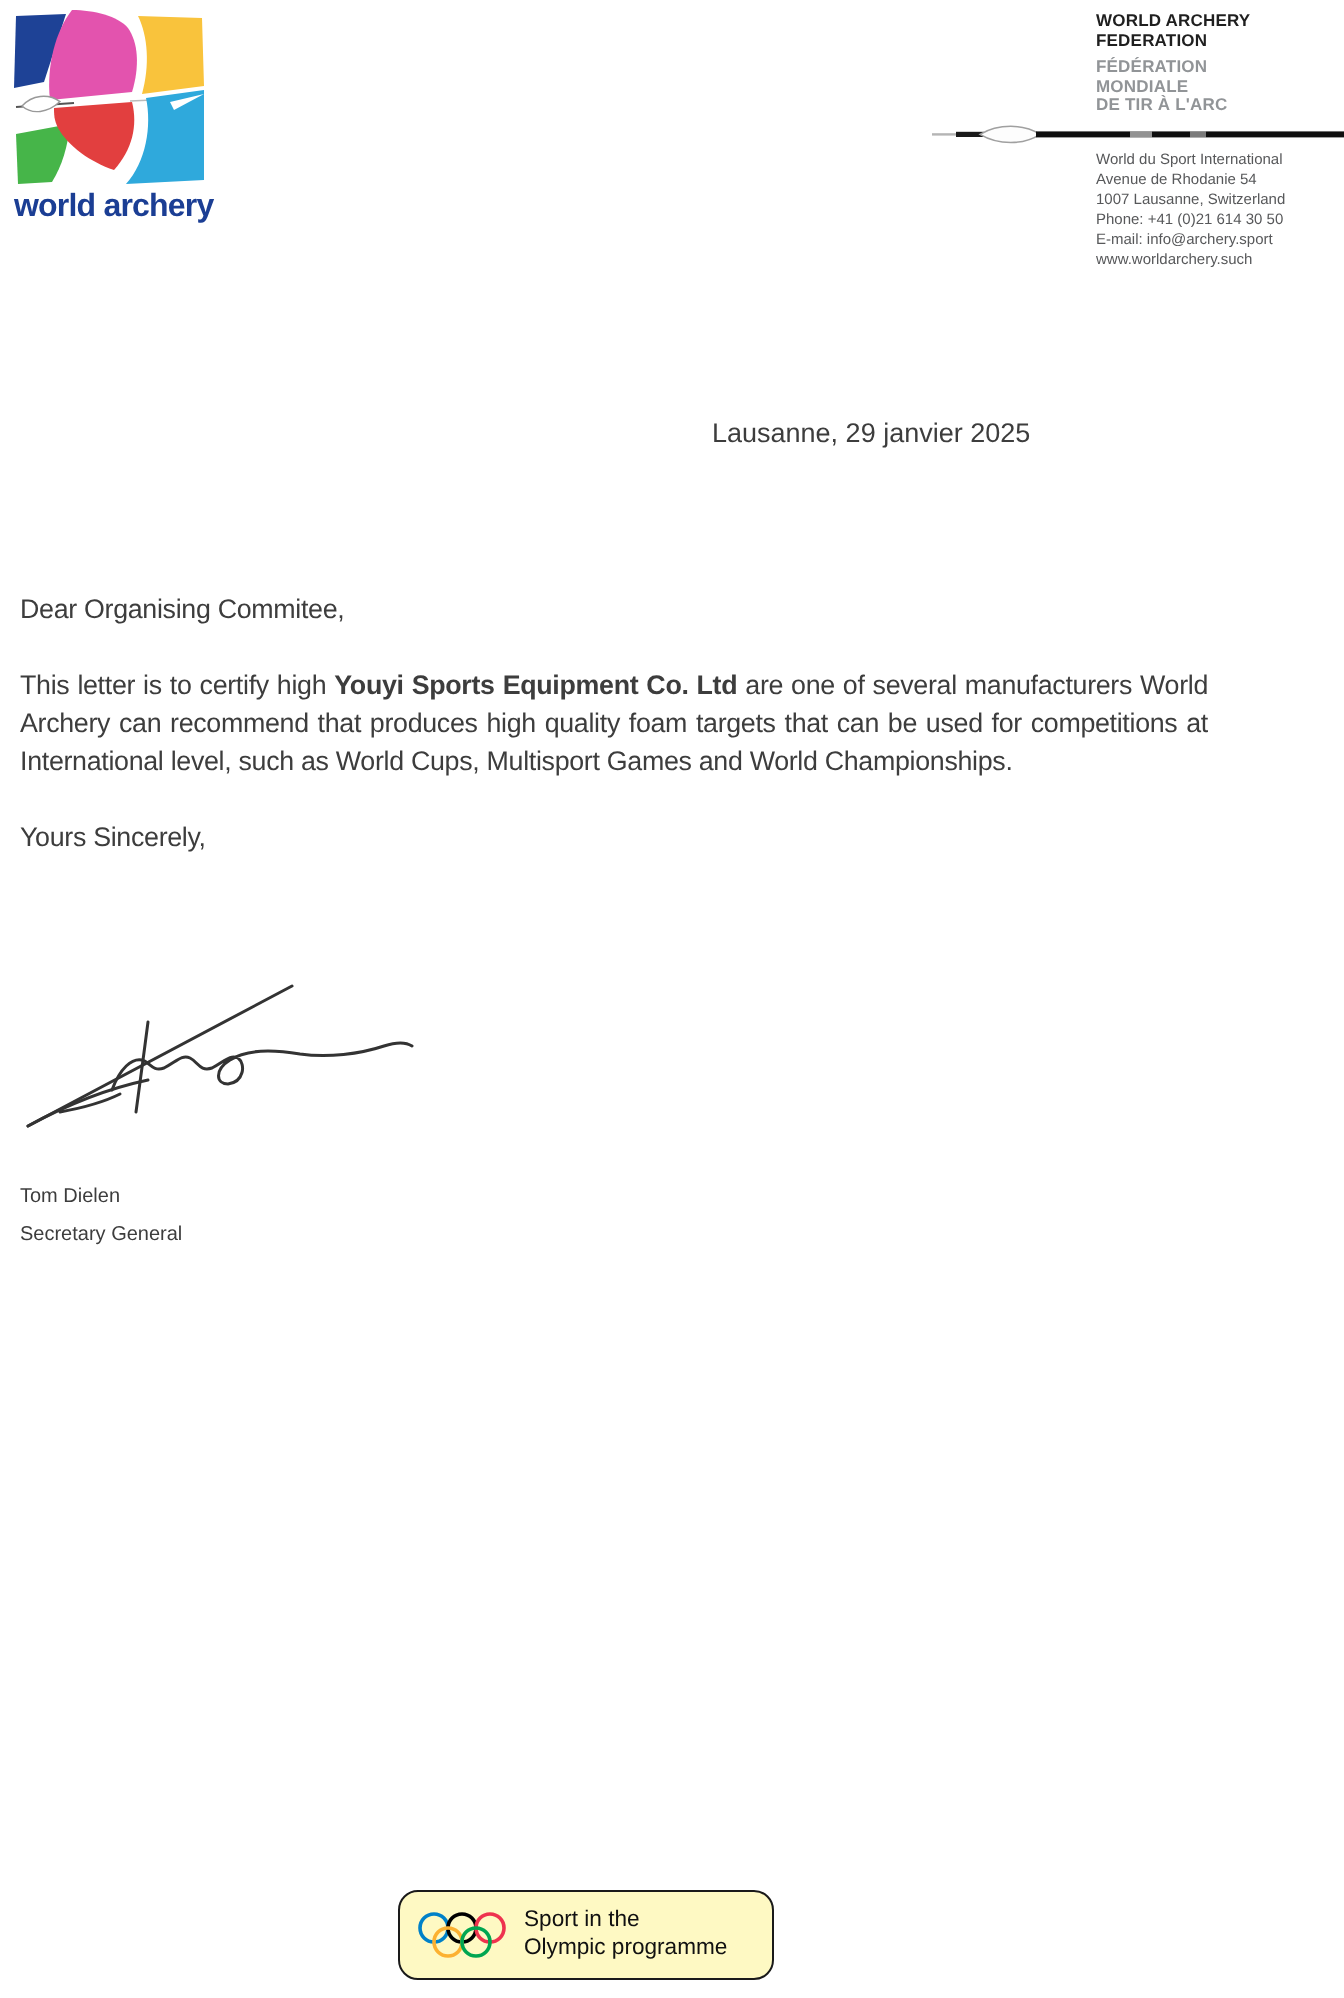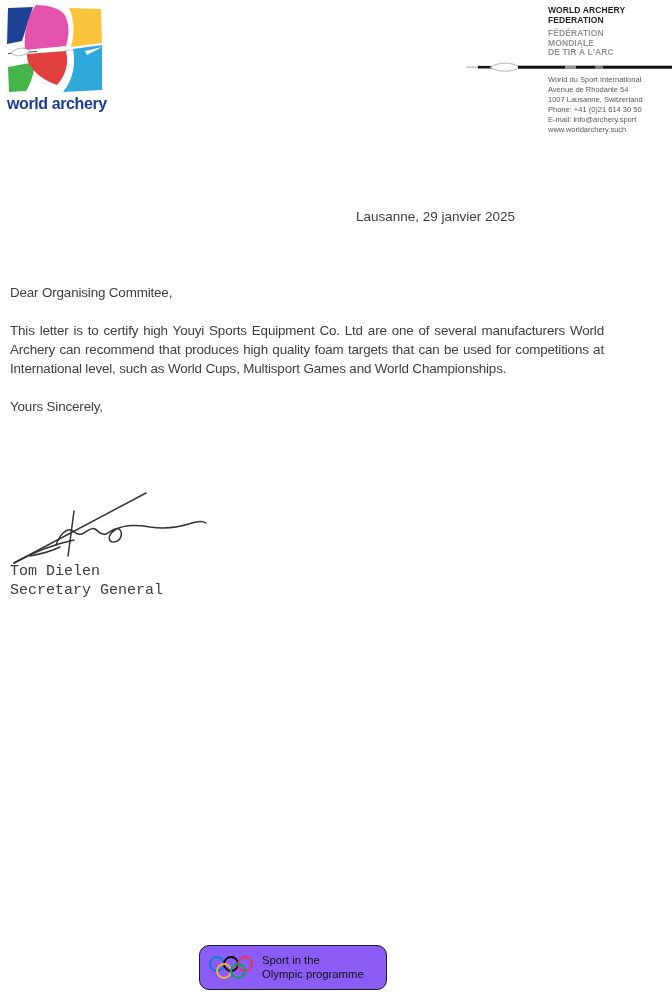--- a/index.html
+++ b/index.html
@@ -37,35 +37,35 @@
   .hq-address div { white-space: nowrap; }
   
   .dateline {
     position: absolute; left: 332px; top: 207px;
     font-size: 13.5px; line-height: 19px; white-space: nowrap; margin-left: 24px;
   }
   .letter-body {
     position: absolute; left: 10px; top: 283px; width: 594px;
     font-size: 13.4px; line-height: 19px; letter-spacing: -0.15px;
   }
-  .letter-body p { margin: 0 0 19px 0; }
+  .letter-body p { margin: 12px 0 19px 0; }
   .para-main { text-align: justify; }
-  .company-bold { font-weight: normal; }
+  .company-bold { font-weight: bold; }
   .signature-wrap { position: absolute; left: 8px; top: 484px; }
   .signer {
-    position: absolute; left: 10px; top: 562px;
-    font-size: 15px; line-height: 19px; font-family: Liberation Mono, monospace;
+    position: absolute; left: 10px; top: 589px;
+    font-size: 10px; line-height: 19px;
   }
   
   .footer-box {
     position: absolute; left: 199px; top: 945px;
     width: 188px; height: 45px; box-sizing: border-box;
     border: 1.5px solid #1a1a1a; border-radius: 10px;
     display: flex; align-items: center; gap: 8px;
-    padding: 0 8px 0 8px; background: #8b5cf6;
+    padding: 0 8px 0 8px; background: #fef9c3;
   }
   .footer-label {
     font-size: 11.3px; line-height: 13.5px; color: #111111;
     white-space: nowrap;
   }
 </style>
 </head>
 <body>
 
 <div class="page">

